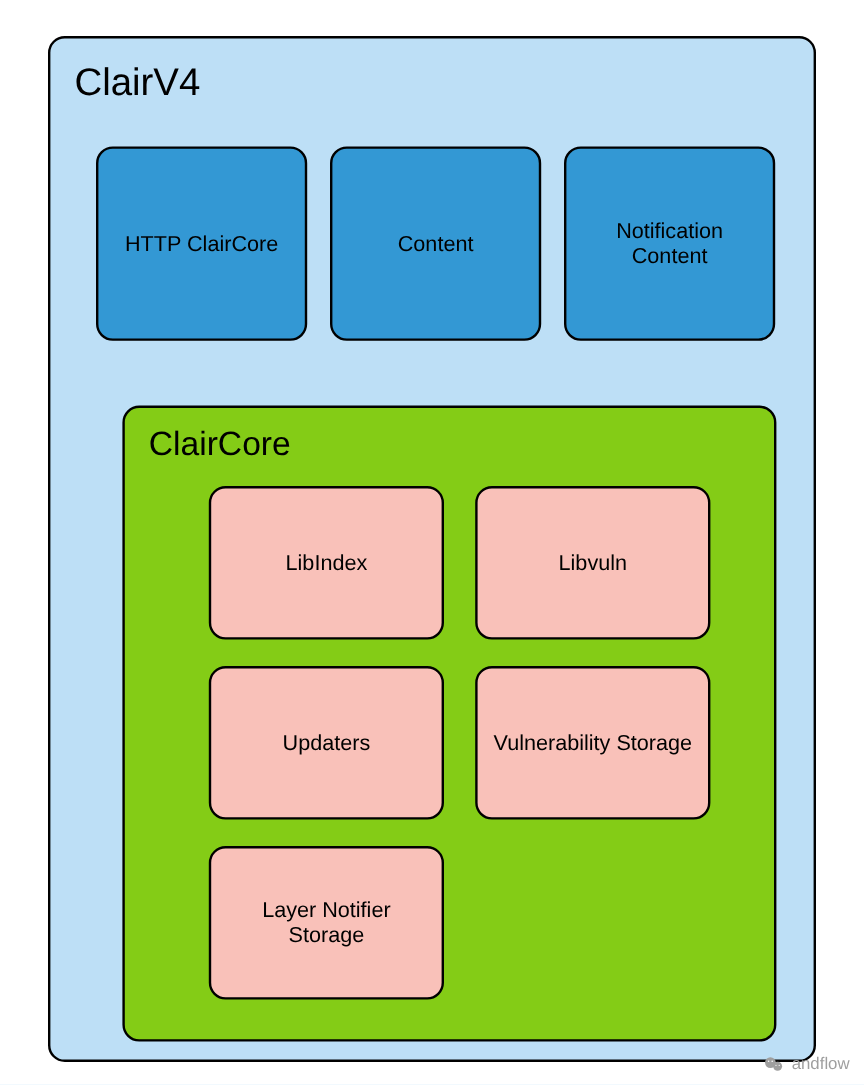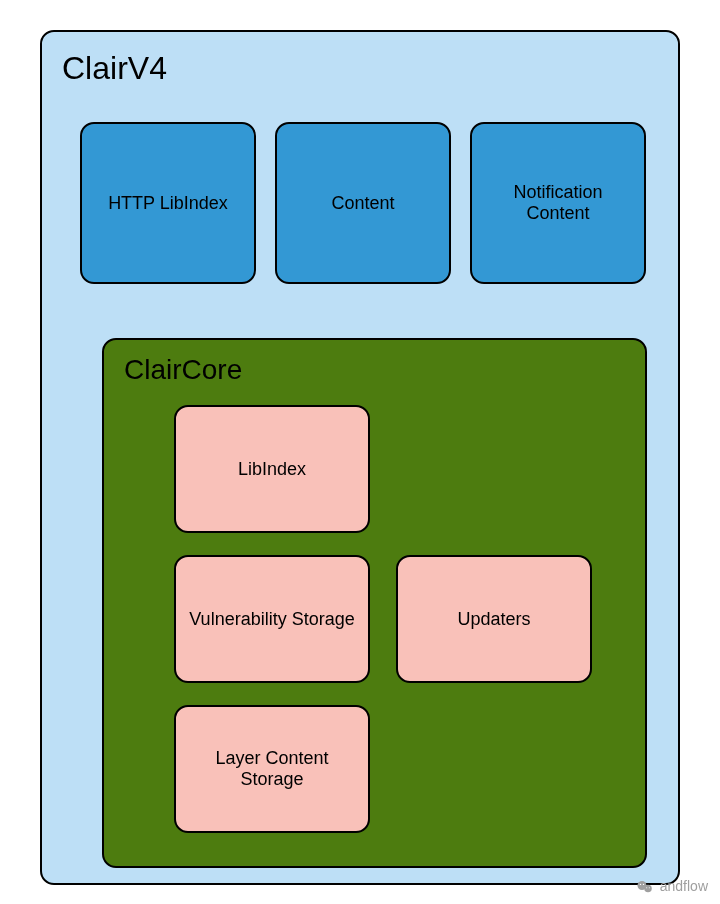--- a/index.html
+++ b/index.html
@@ -48,21 +48,21 @@
     padding: 10px;
     font-size: 18px;
     color: #000;
   }
   .inner-container {
     position: absolute;
     left: 60px;
     top: 306px;
     width: 545px;
     height: 530px;
-    background: #4d7c0f;
+    background: #84cc16;
     border: 2px solid #000;
     border-radius: 14px;
   }
   .inner-title {
     position: absolute;
     left: 20px;
     top: 14px;
     font-size: 28px;
     color: #000;
   }
@@ -113,50 +113,53 @@
   .watermark-icon svg { width: 100%; height: 100%; }
 </style>
 </head>
 <body>
 
 <div class="outer-container">
   <div class="outer-title">ClairV4</div>
 
   <div class="top-row">
     <div class="top-box">
-      <span>HTTP LibIndex</span>
+      <span>HTTP ClairCore</span>
     </div>
     <div class="top-box">
       <span>Content</span>
     </div>
     <div class="top-box">
       <span>Notification Content</span>
     </div>
   </div>
 
   <div class="inner-container">
     <div class="inner-title">ClairCore</div>
 
     <div class="inner-grid">
       <div class="inner-row">
         <div class="inner-box">
           <span>LibIndex</span>
         </div>
-      </div>
-      <div class="inner-row">
         <div class="inner-box">
-          <span>Vulnerability Storage</span>
-        </div>
-        <div class="inner-box">
-          <span>Updaters</span>
+          <span>Libvuln</span>
         </div>
       </div>
       <div class="inner-row">
         <div class="inner-box">
-          <span>Layer Content Storage</span>
+          <span>Updaters</span>
+        </div>
+        <div class="inner-box">
+          <span>Vulnerability Storage</span>
+        </div>
+      </div>
+      <div class="inner-row">
+        <div class="inner-box">
+          <span>Layer Notifier Storage</span>
         </div>
         <div class="inner-box empty"></div>
       </div>
     </div>
   </div>
 </div>
 
 <div class="watermark">
   <span class="watermark-icon">
     <svg viewBox="0 0 24 24" fill="#9f9f9f">

